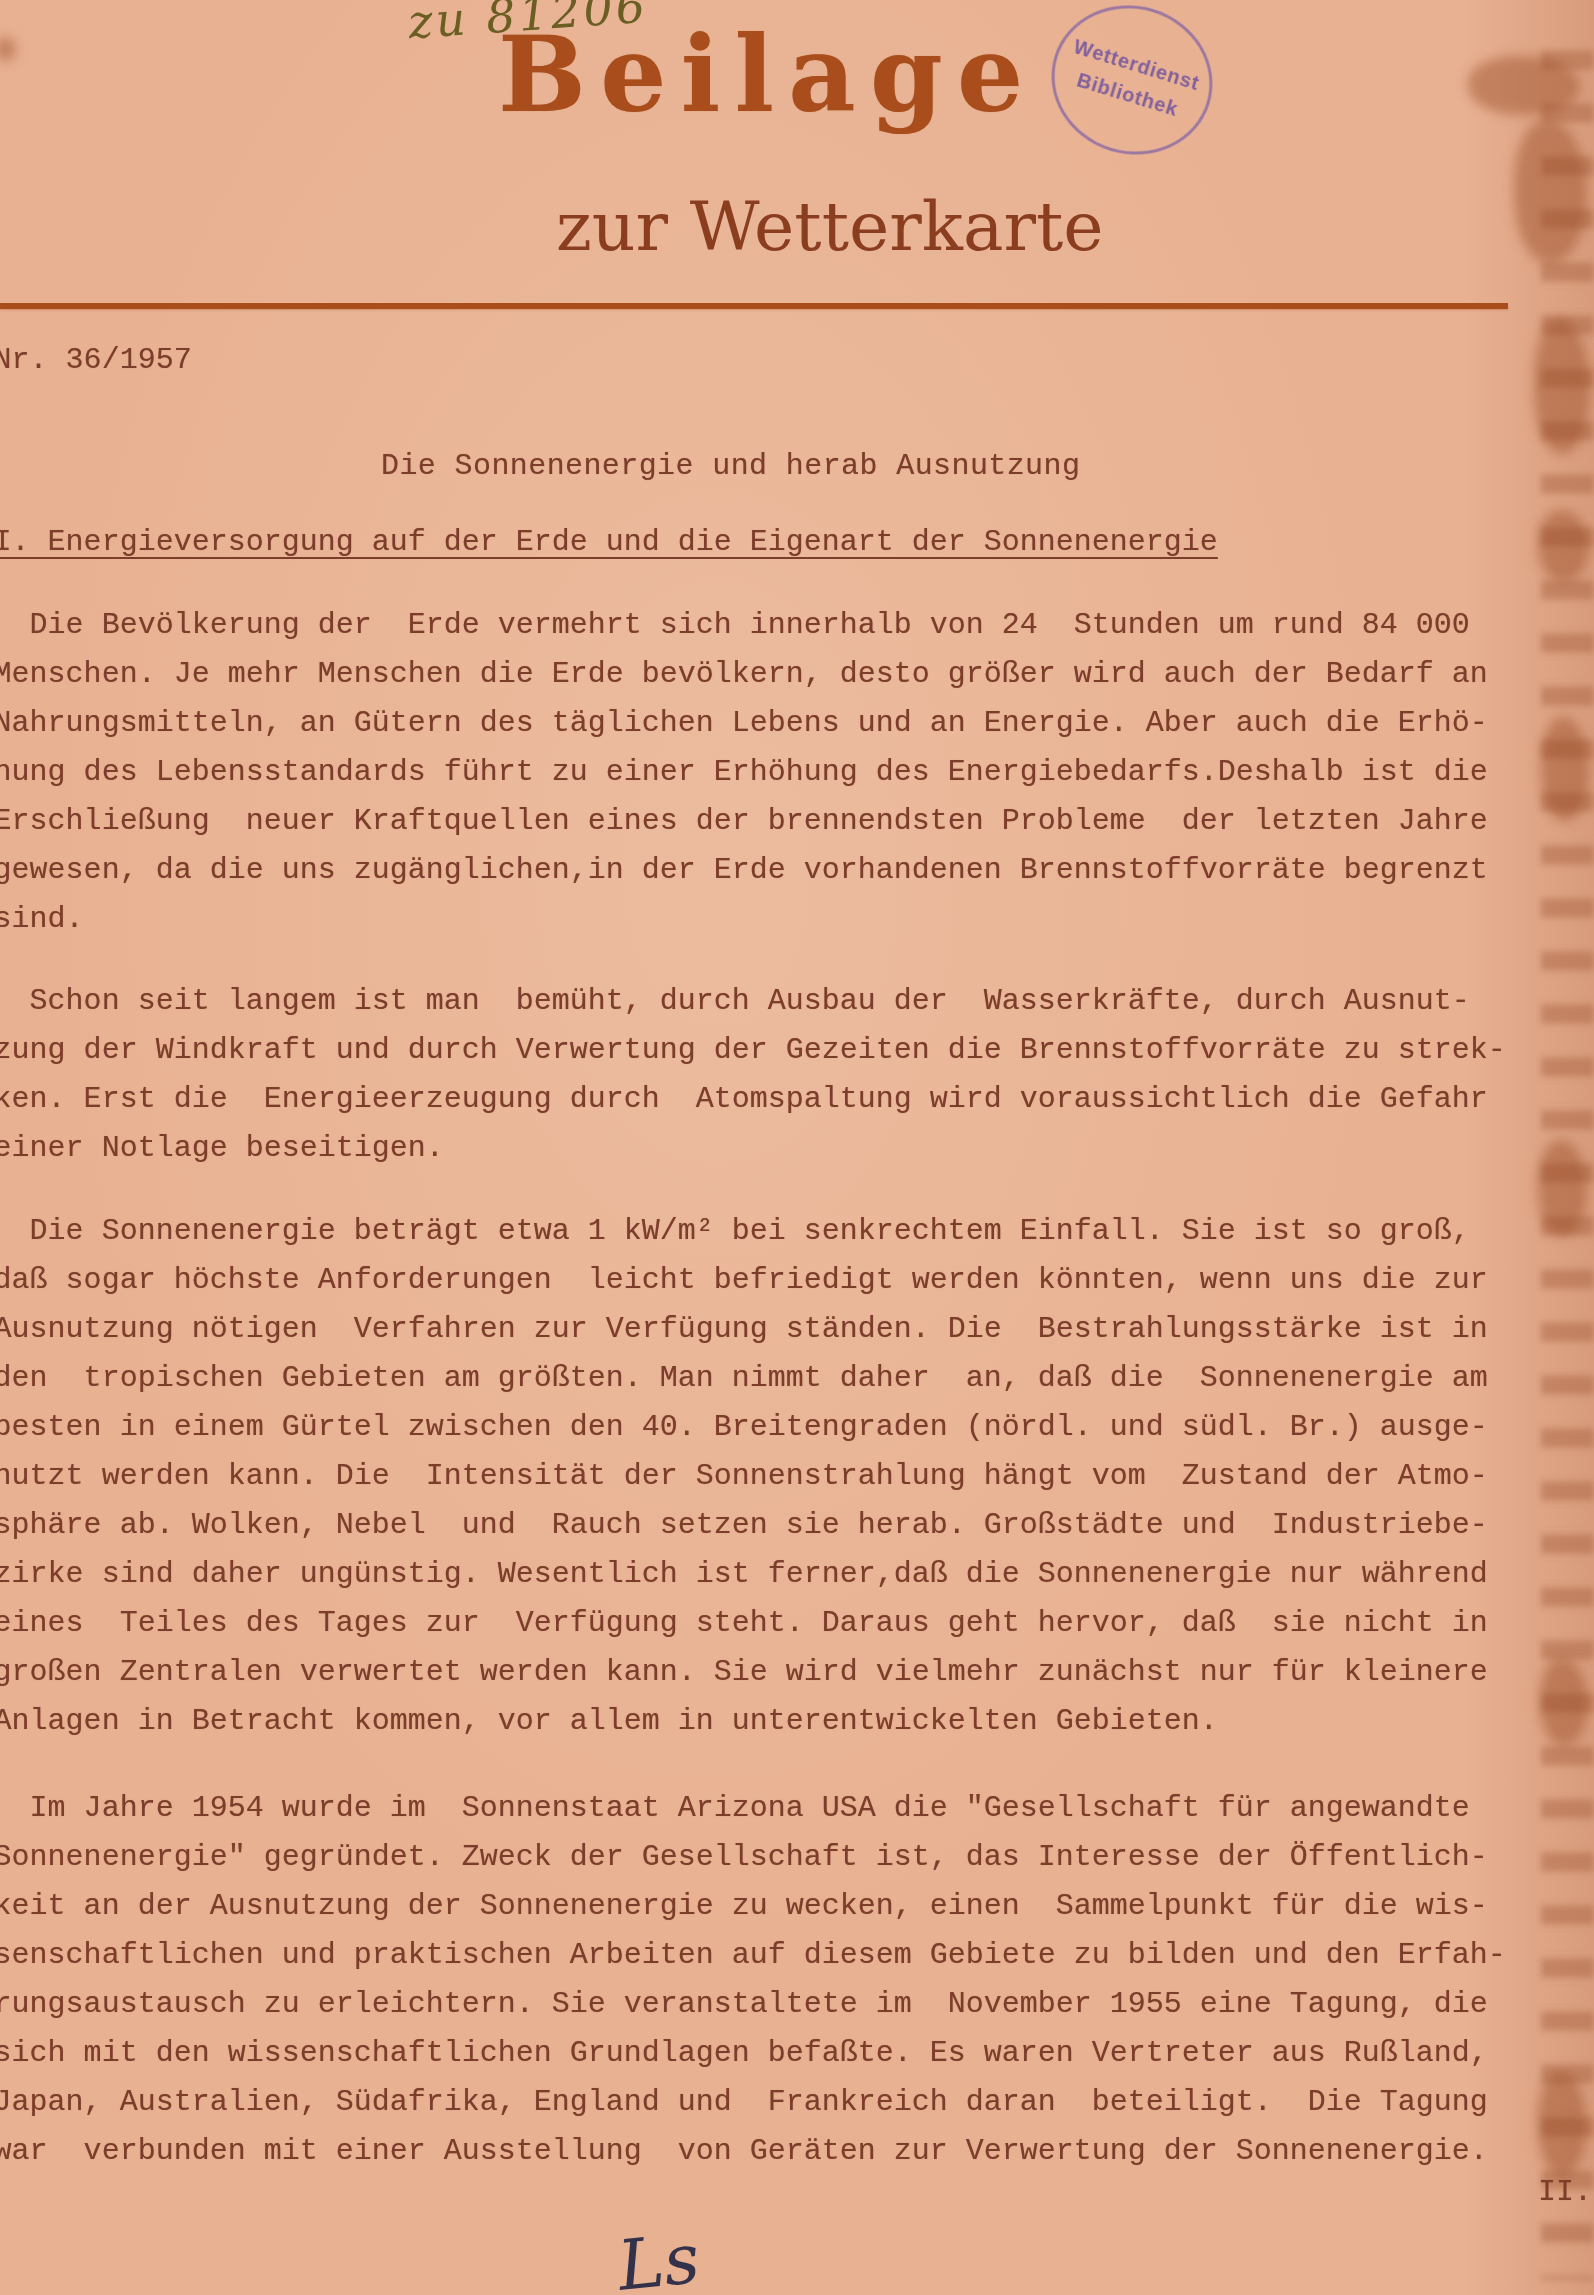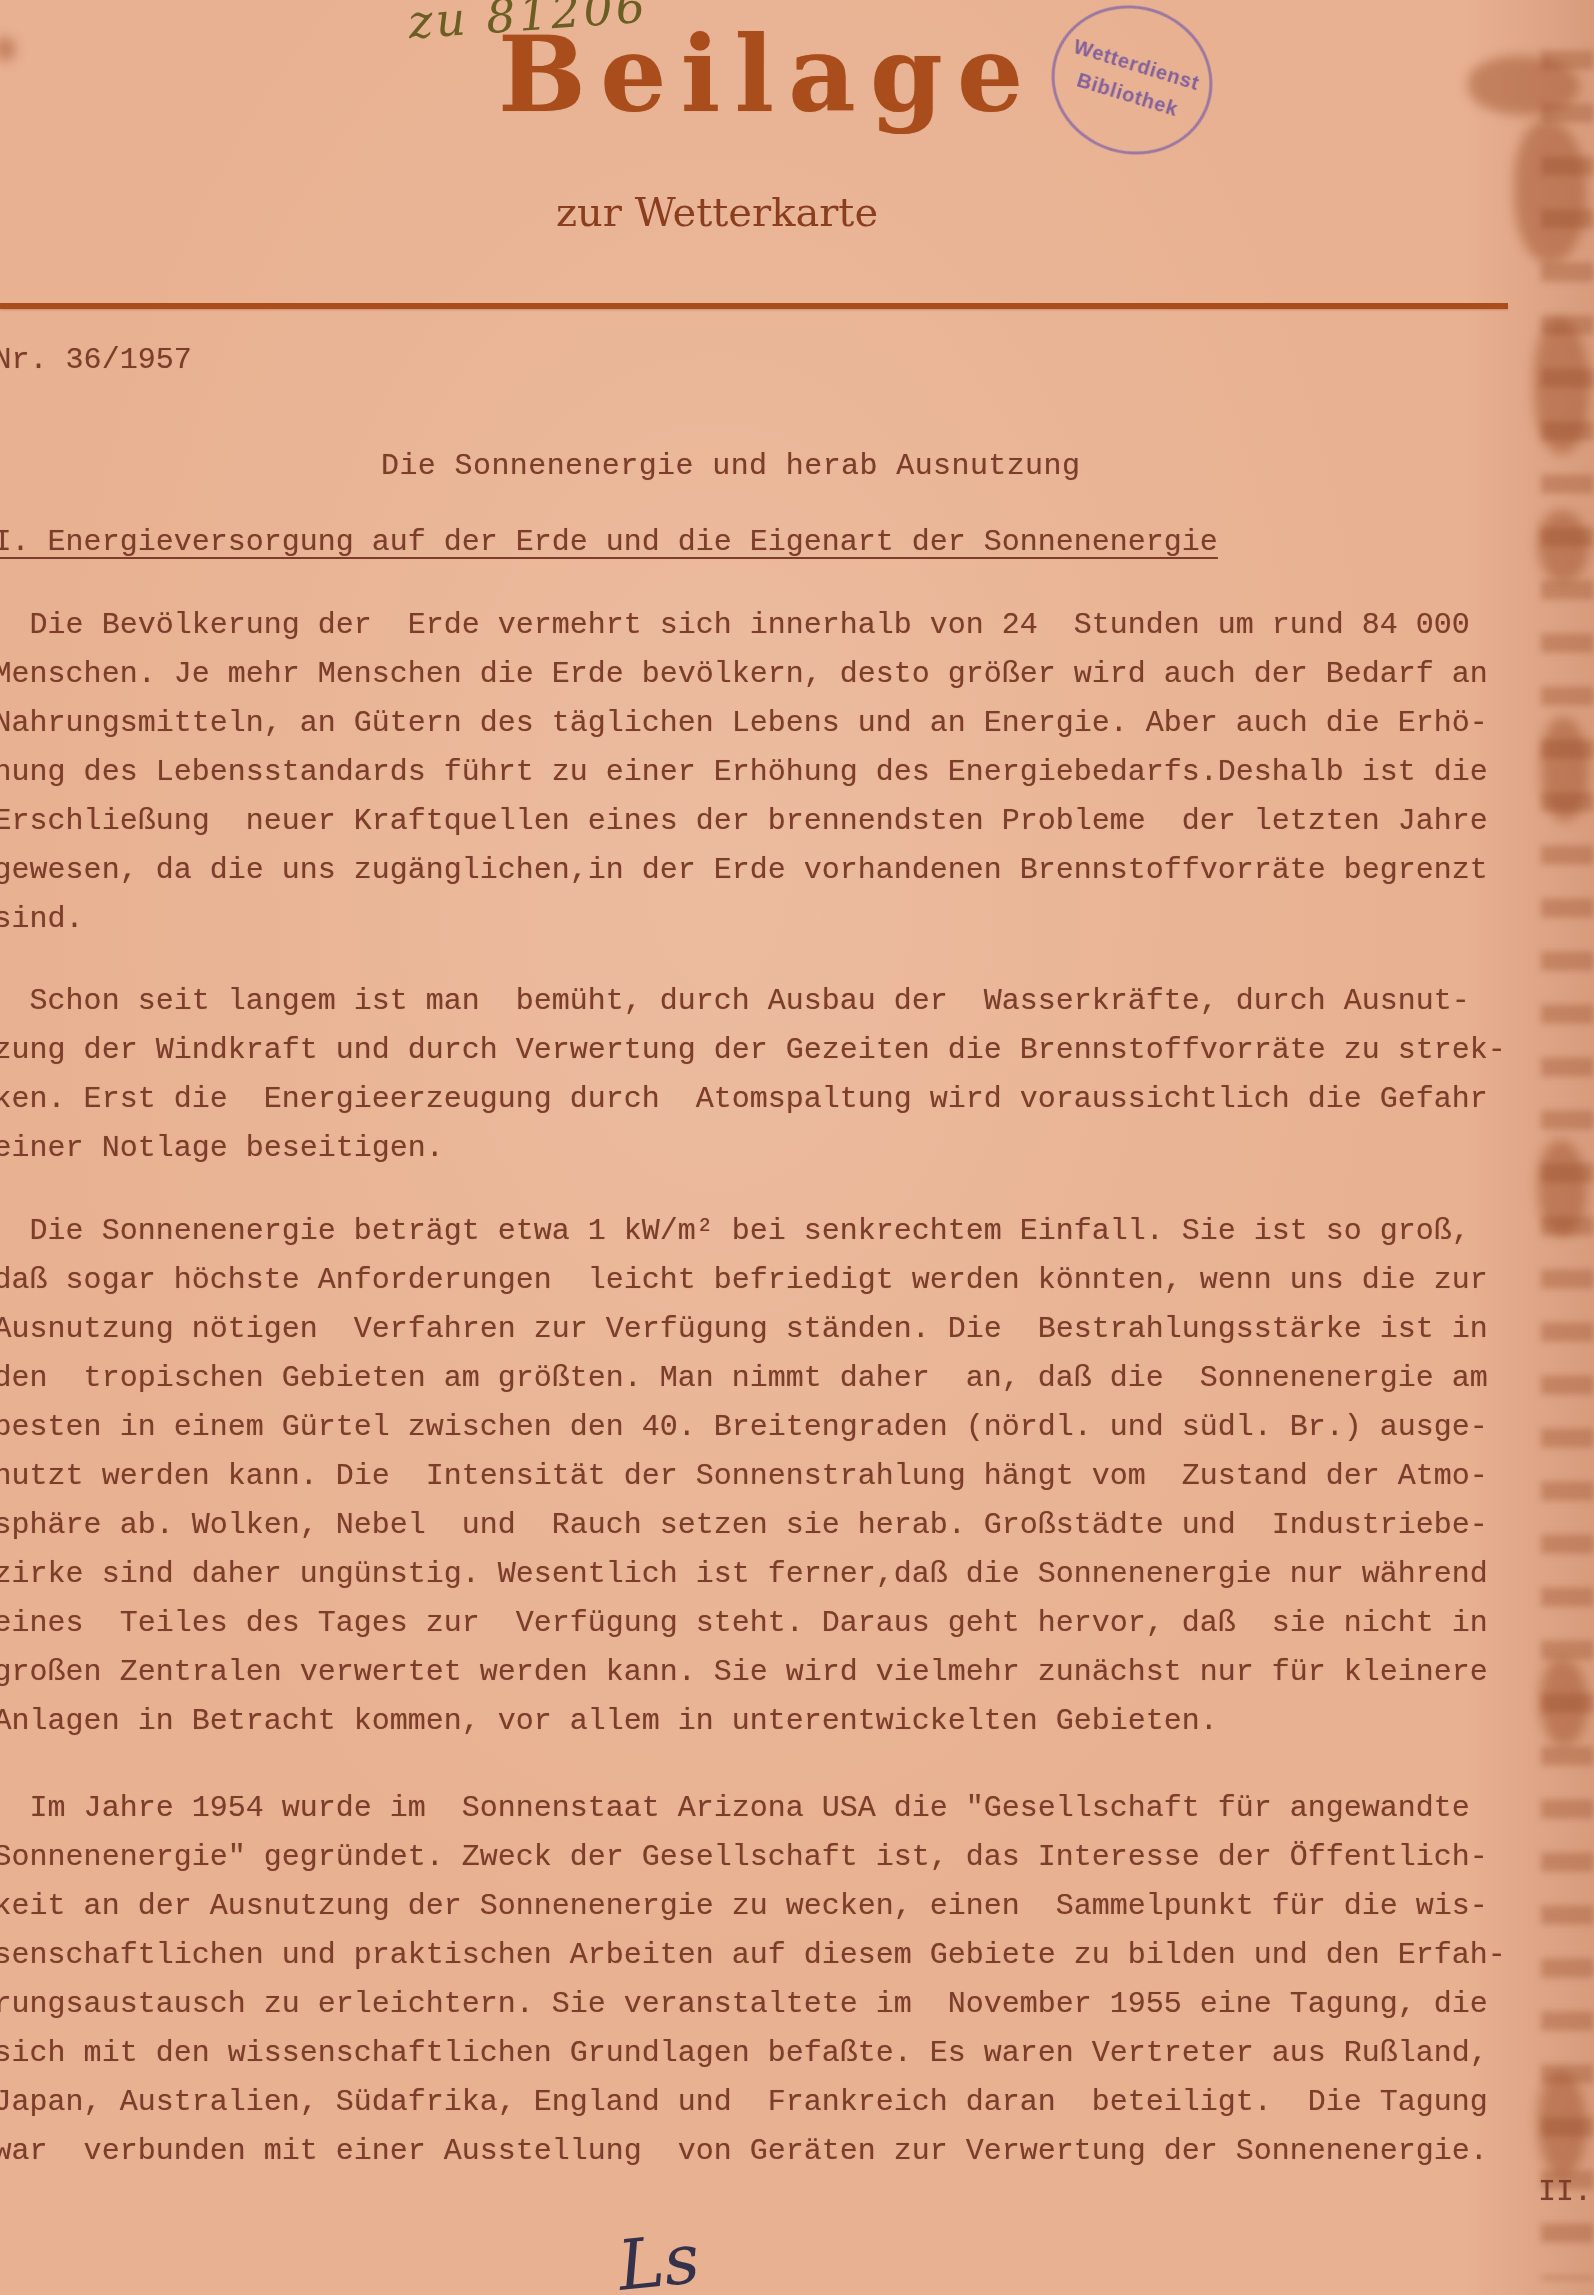--- a/index.html
+++ b/index.html
@@ -26,21 +26,21 @@
     font-weight: 700;
     font-size: 104px;
     letter-spacing: 14.3px;
     color: #a84d1b;
     line-height: 1.1;
     text-shadow: 0 0 0.8px rgba(168,77,27,0.55);
   }
   .masthead-subtitle {
     left: 556px; top: 191px;
     font-family: "DejaVu Serif", "Liberation Serif", serif;
-    font-size: 40px;
+    font-size: 68px;
     color: #8a3e1f;
     line-height: 1.05;
   }
   .rule {
     left: 0; top: 303px;
     width: 1508px; height: 5.6px;
     background: #a84d1b;
     box-shadow: 0 1.6px 1.6px rgba(168,77,27,0.25);
   }
 

